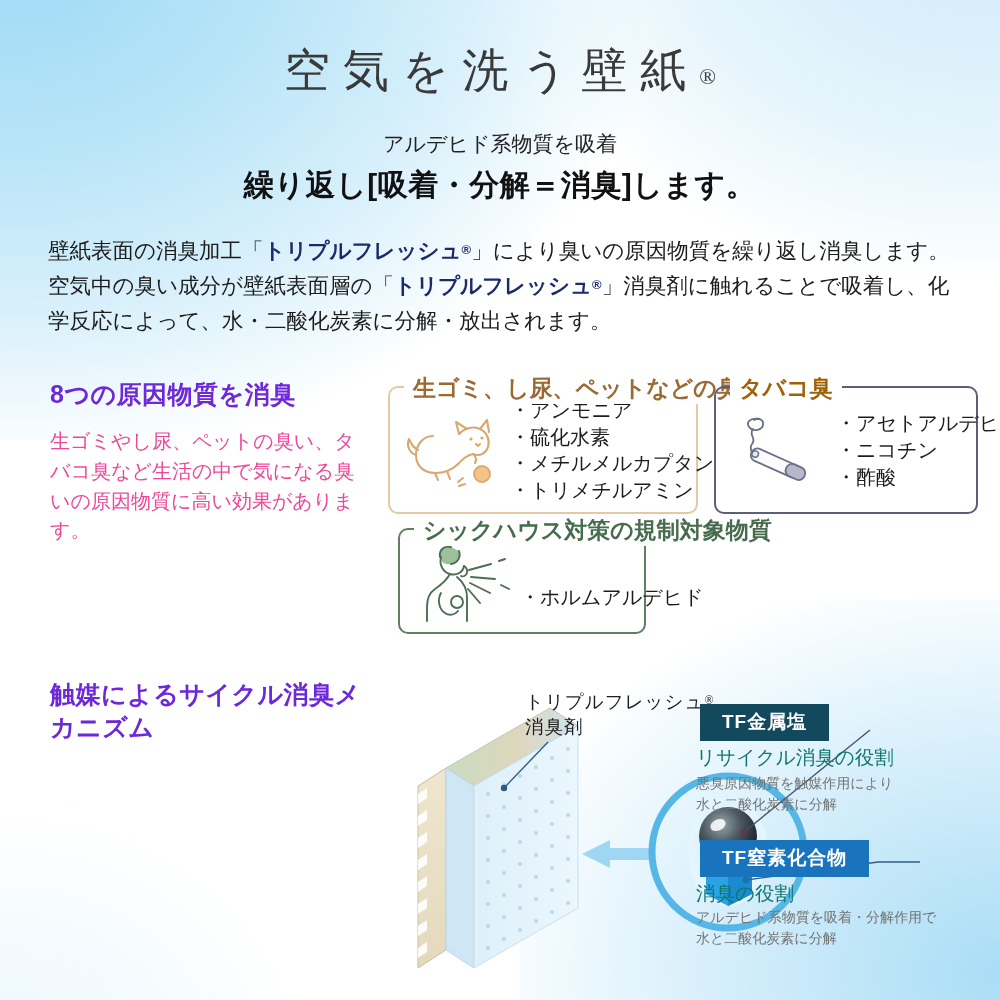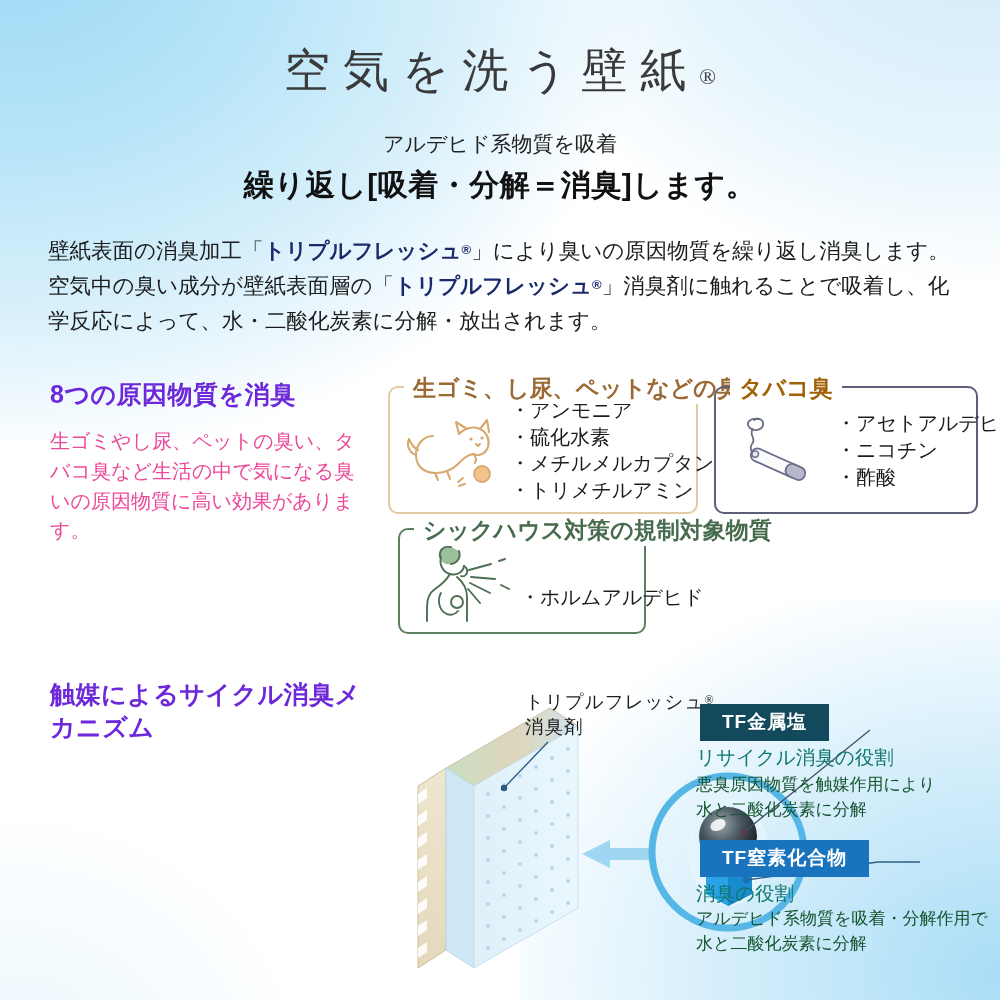--- a/index.html
+++ b/index.html
@@ -125,22 +125,22 @@
     padding:5px 22px 6px 22px;letter-spacing:1px;
   }
   #badge-metal{left:300px;top:22px;background:#13495c;}
   #badge-nitro{left:300px;top:158px;background:#1a73bd;}
 
   .cap-role{
     position:absolute;font-size:19.5px;color:#0f766e;
     font-family:"Liberation Serif","DejaVu Serif",serif;
   }
   .cap-desc{
-    position:absolute;font-size:17px;color:#14532d;line-height:1.45;
-    font-family:Liberation Mono, monospace;
+    position:absolute;font-size:14px;color:#737373;line-height:1.45;
+    font-family:Liberation Serif, serif;
   }
   #role-metal{left:296px;top:62px;}
   #desc-metal{left:296px;top:92px;}
   #role-nitro{left:296px;top:198px;}
   #desc-nitro{left:296px;top:226px;}
 </style>
 </head>
 <body>
 
 <div id="page">

